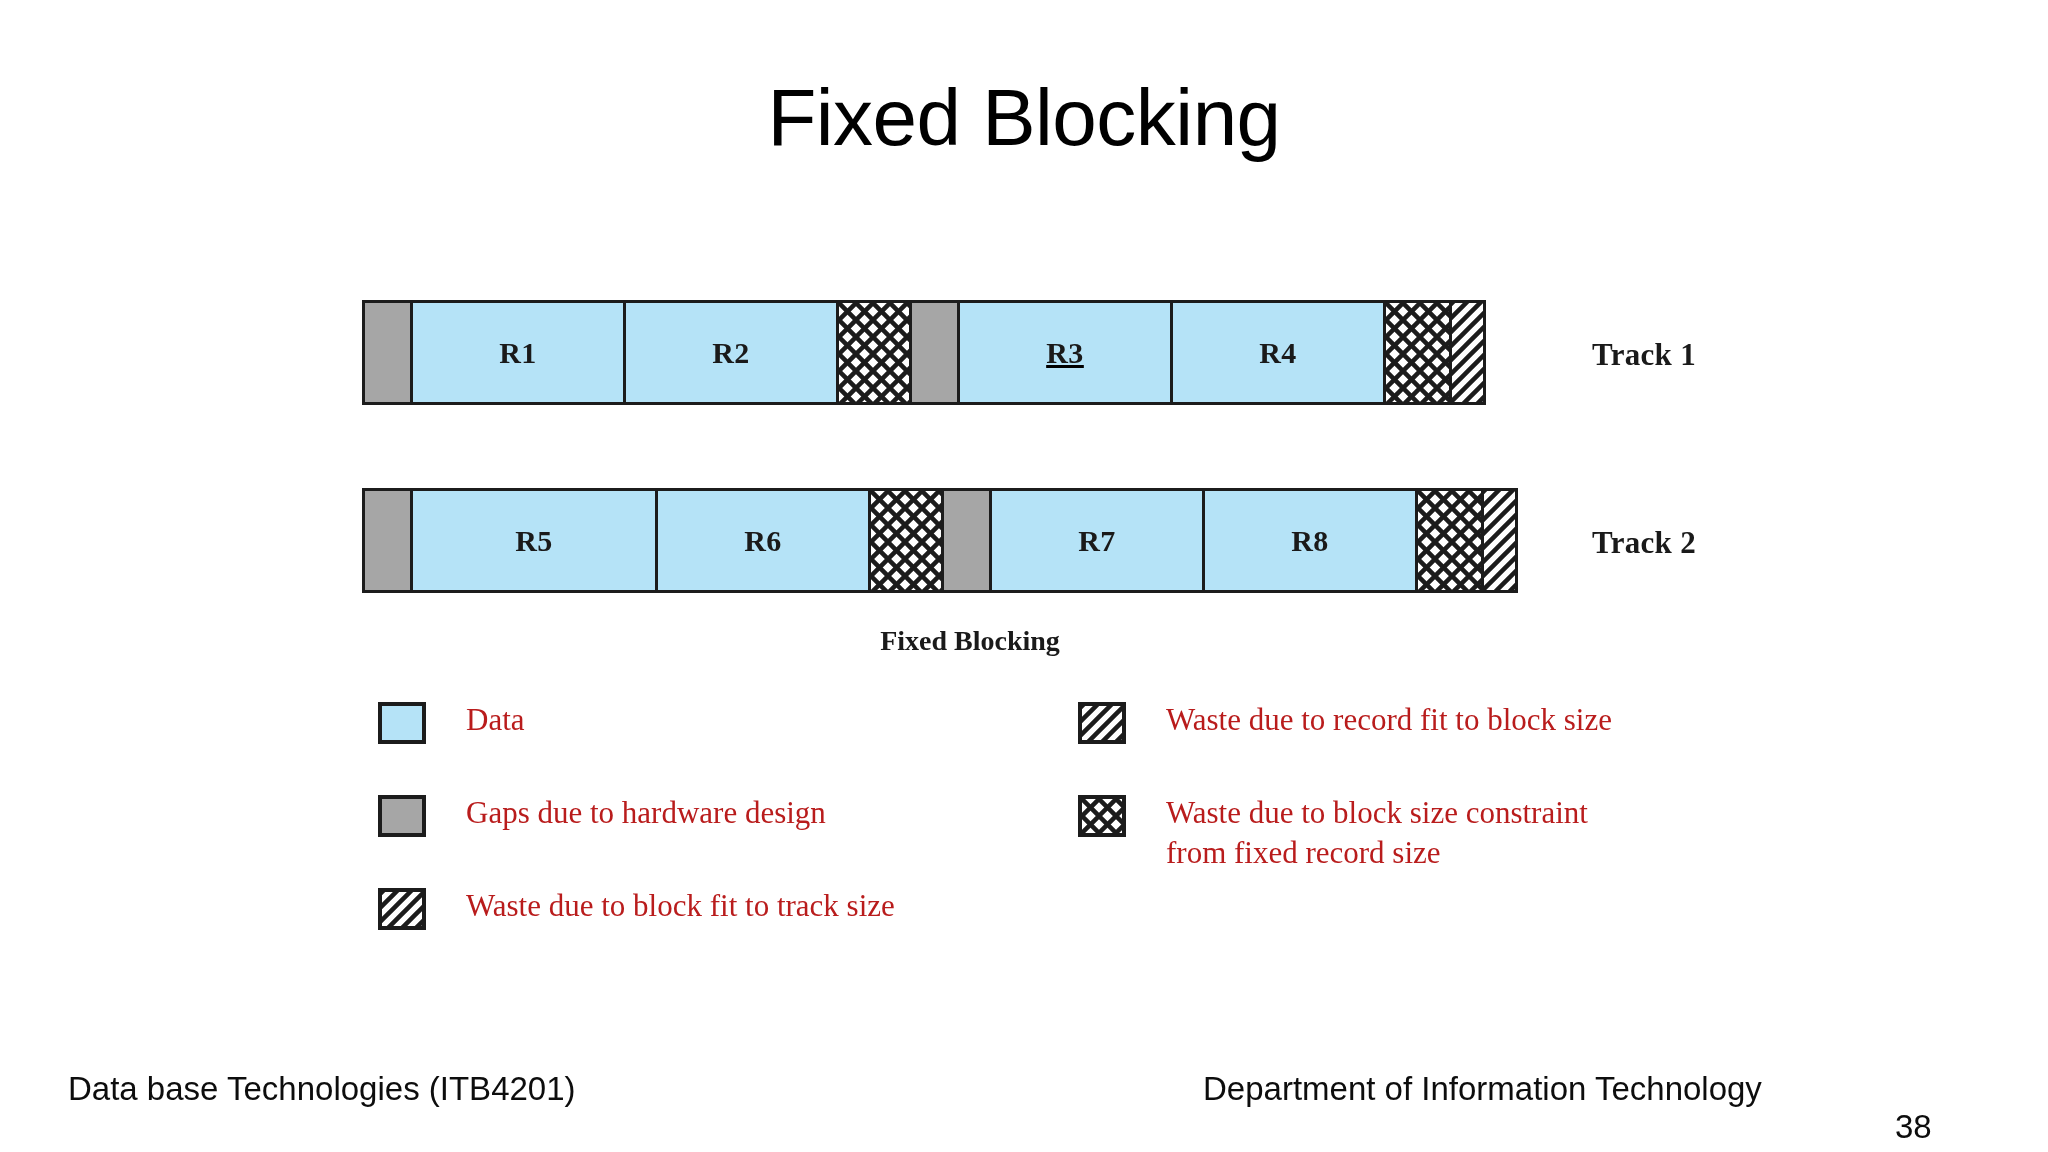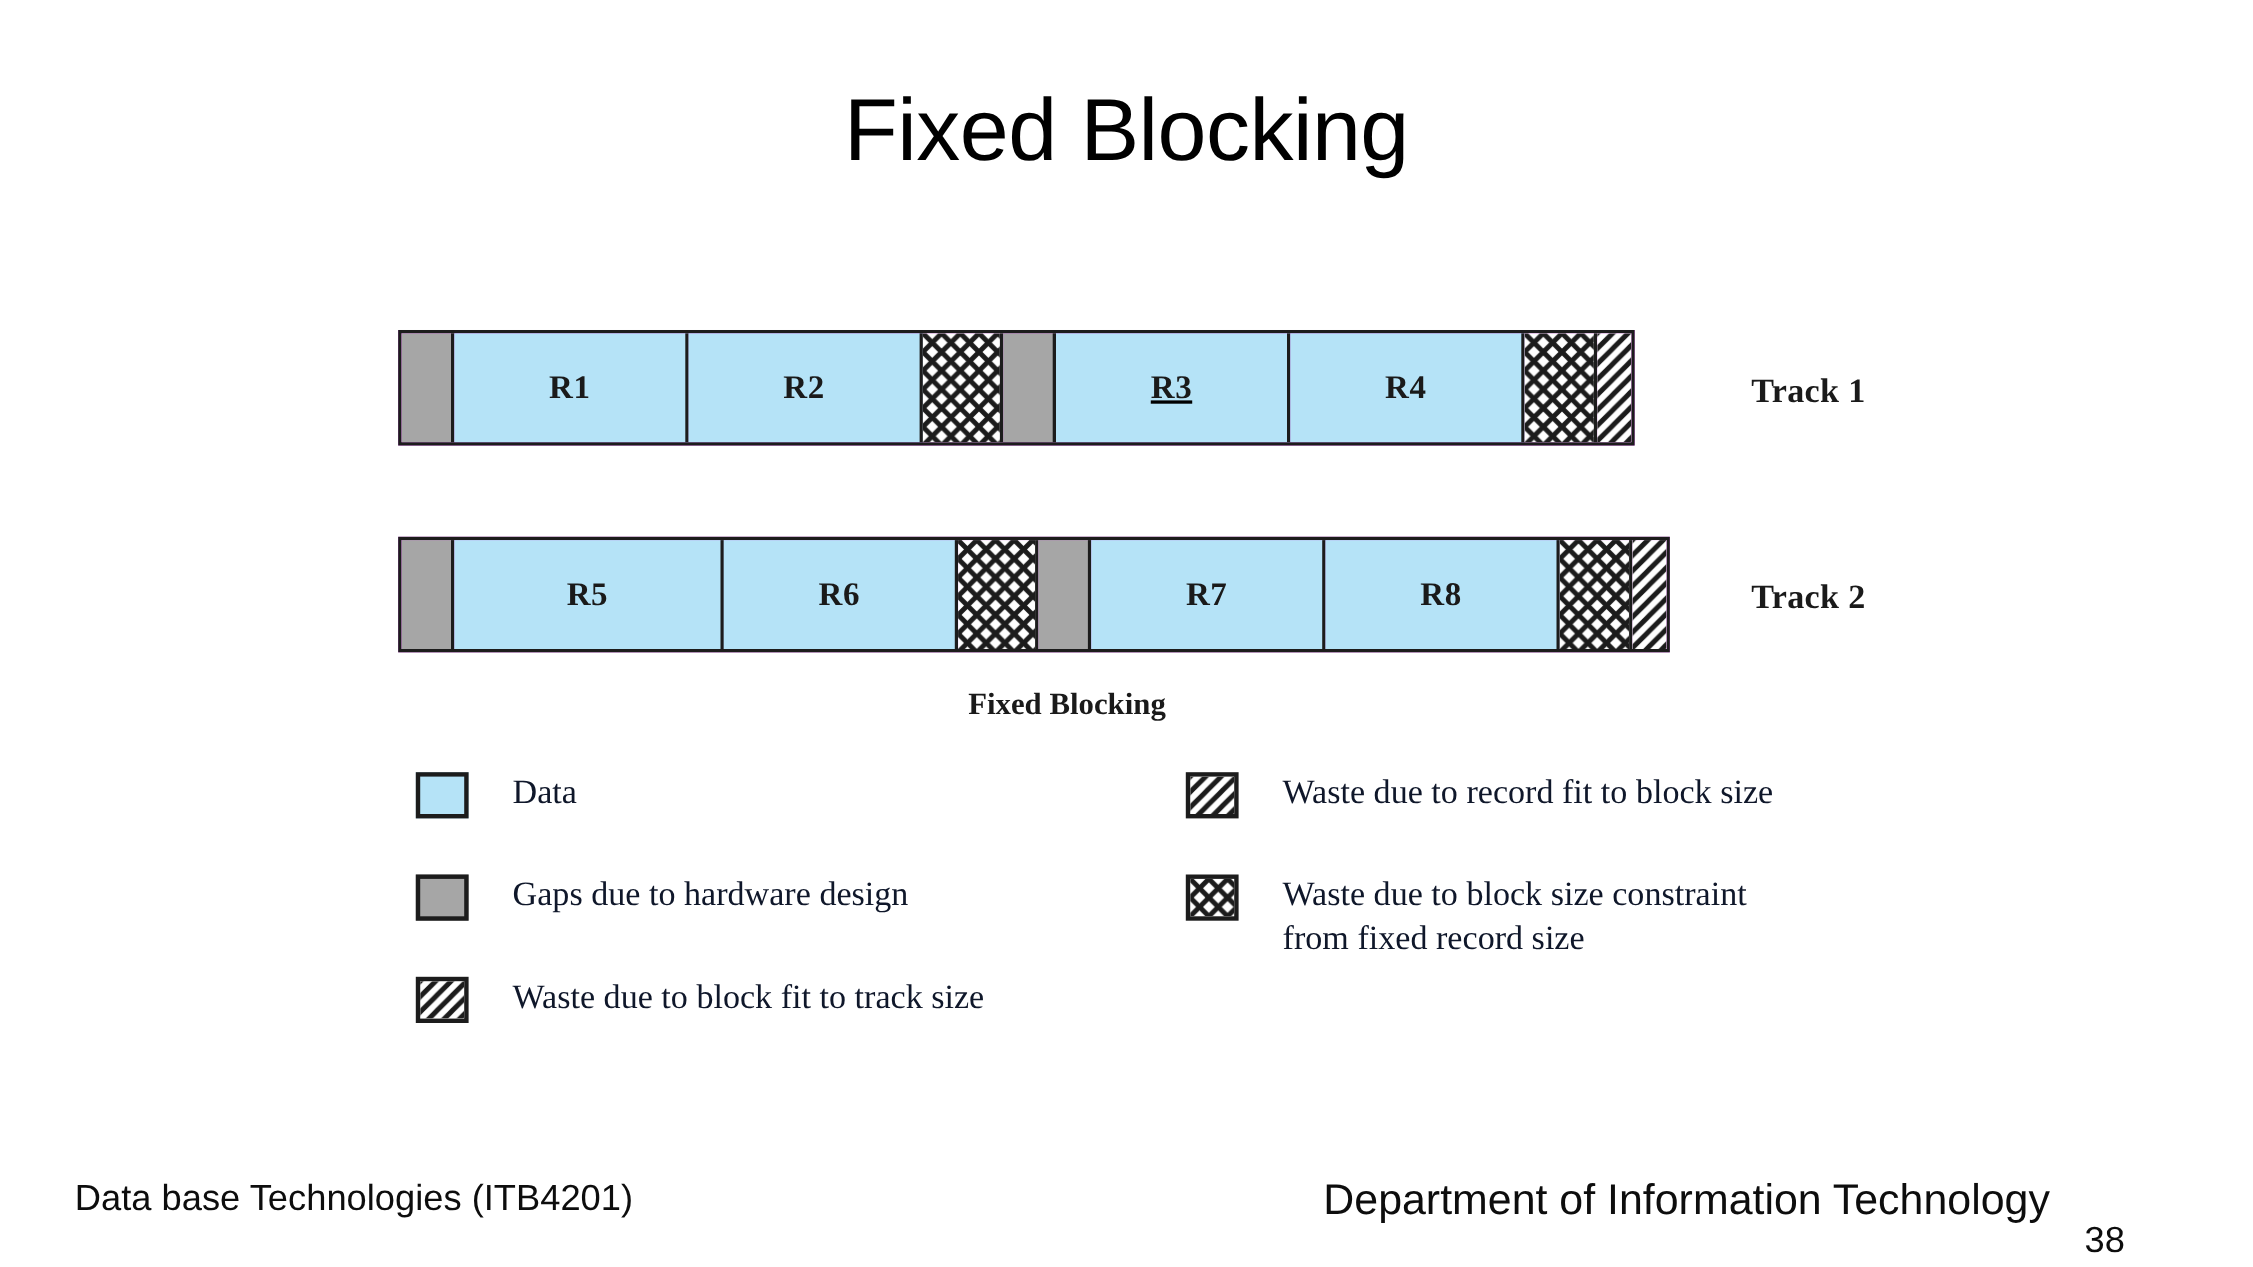--- a/index.html
+++ b/index.html
@@ -138,41 +138,41 @@
     background: #ffffff;
     margin-top: 2px;
   }
   .legend-swatch.sw-data  { background: #b5e3f7; }
   .legend-swatch.sw-gap   { background: #a6a6a6; }
 
   .legend-text {
     font-family: "Liberation Serif", serif;
     font-size: 31px;
     line-height: 40px;
-    color: #0f172a;
+    color: #b91c1c;
     margin-left: 40px;
     white-space: pre-line;
   }
 
   
   #footer-left {
     position: absolute;
     left: 68px;
     top: 1070px;
     font-family: "Liberation Sans", sans-serif;
     font-size: 33px;
     color: #0d0d0d;
     white-space: nowrap;
   }
   #footer-center {
     position: absolute;
     left: 1203px;
     top: 1070px;
     font-family: "Liberation Sans", sans-serif;
-    font-size: 39px;
+    font-size: 33px;
     color: #0d0d0d;
     white-space: nowrap;
   }
   #footer-page {
     position: absolute;
     left: 1895px;
     top: 1108px;
     font-family: "Liberation Sans", sans-serif;
     font-size: 33px;
     color: #0d0d0d;

